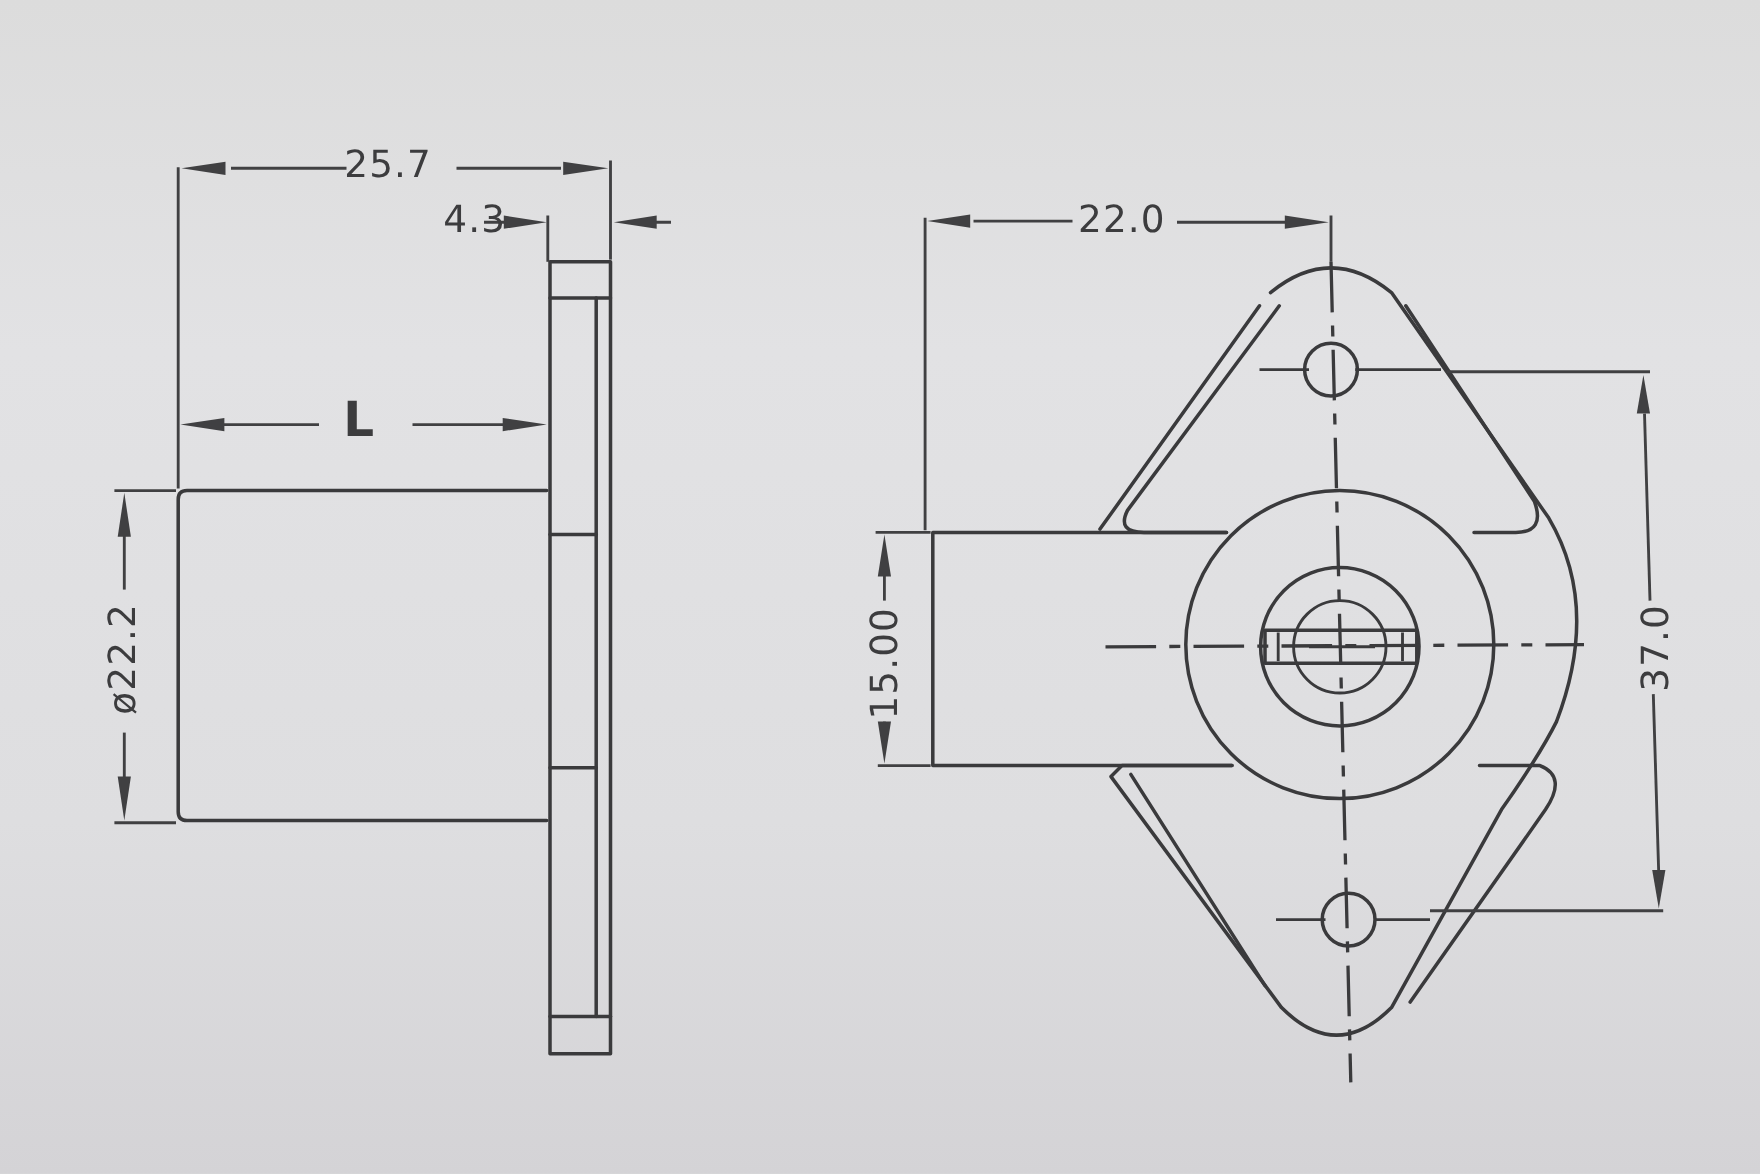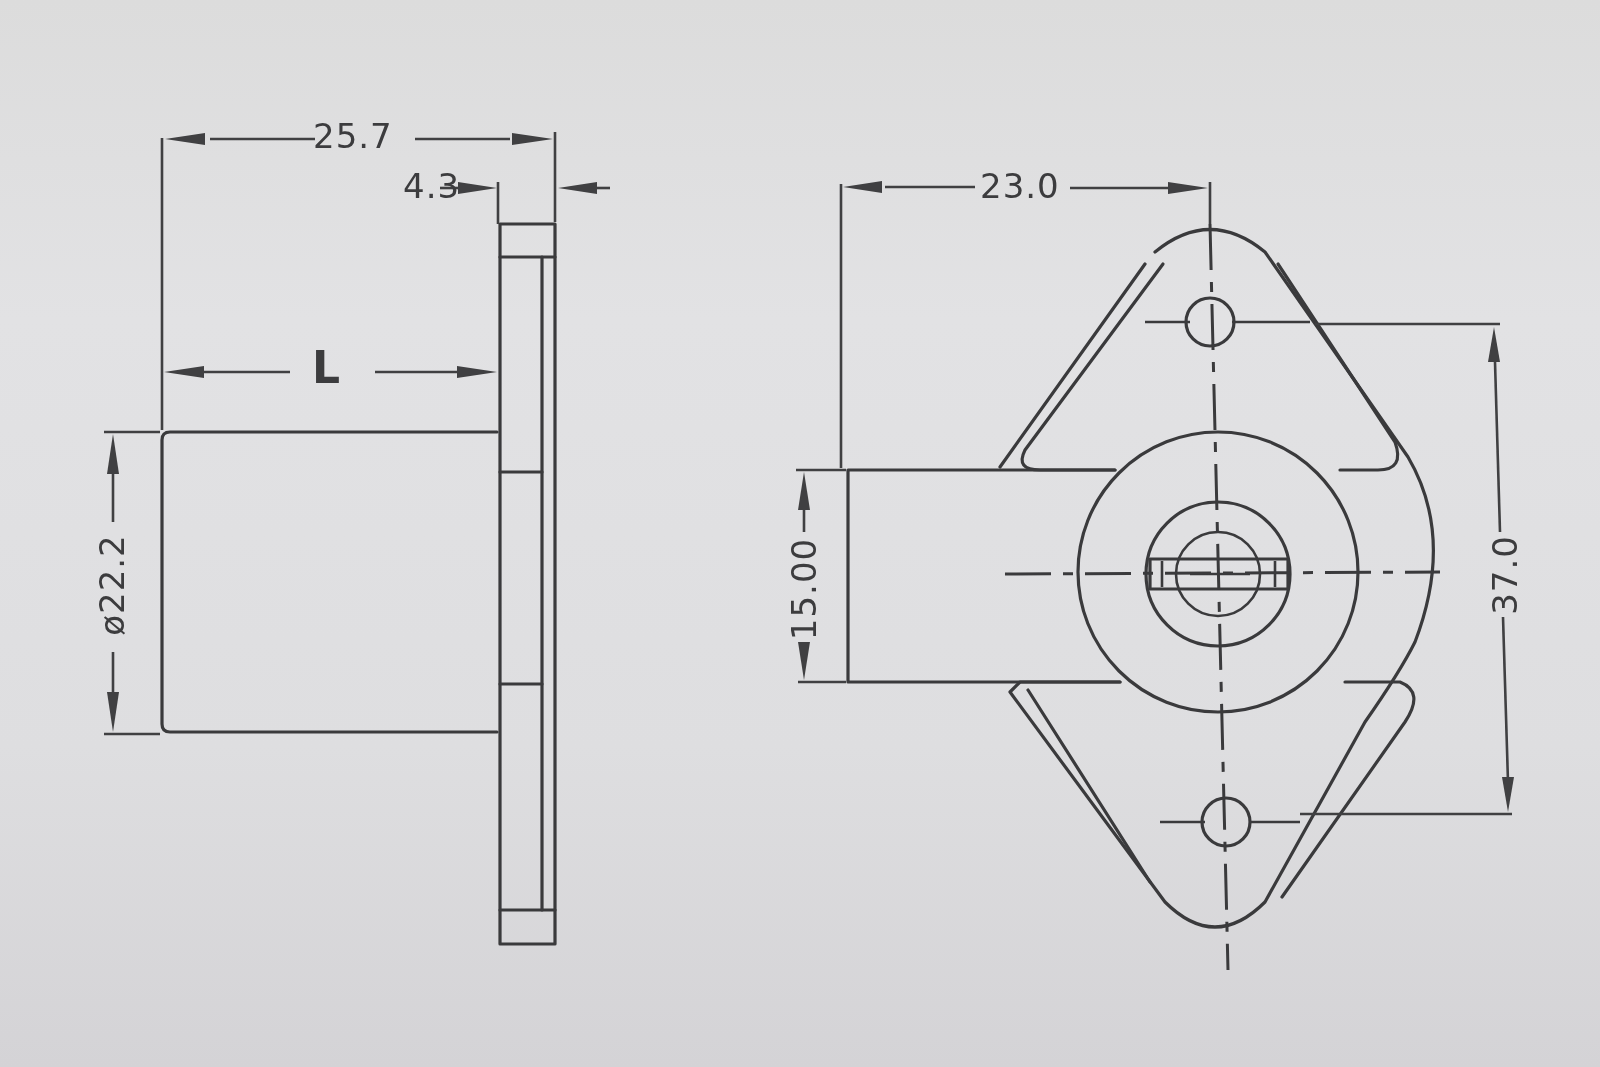--- a/index.html
+++ b/index.html
@@ -1,21 +1,21 @@
 <!DOCTYPE html>
 <html><head>
   <meta charset="utf-8">
   <style>
     html, body { margin: 0; padding: 0; }
     body {
       width: 1600px; height: 1067px; overflow: hidden;
       background: linear-gradient(180deg, #dcdcdc 0%, #e2e2e4 30%, #dedee0 70%, #d4d3d6 100%);
       font-family: "DejaVu Sans", sans-serif;
     }
-    #sheet { position: absolute; left: 0; top: 2px; width: 1600px; height: 860px; }
+    #sheet { position: absolute; left: 0; top: 16px; width: 1600px; height: 860px; }
     svg { position: absolute; left: 0; top: 0; }
     .ln { stroke: #3a3a3c; stroke-width: 3.2; fill: none; stroke-linecap: round; stroke-linejoin: round; }
     .thin { stroke: #3a3a3c; stroke-width: 2.6; fill: none; }
     .center { stroke: #3a3a3c; stroke-width: 3; fill: none; stroke-dasharray: 46 12 10 12; }
     .dim { stroke: #404042; stroke-width: 2.6; fill: none; }
     .arrow { fill: #404042; stroke: none; }
     .lbl {
       position: absolute; color: #3c3c3e; font-size: 34px; letter-spacing: 1px;
       font-family: "DejaVu Sans", sans-serif; line-height: 1; white-space: nowrap;
       background: transparent;
@@ -130,16 +130,16 @@
         <polygon class="arrow" points="1494,325 1488,360 1500,360"></polygon>
         <polygon class="arrow" points="1508,810 1502,775 1514,775"></polygon>
       </g>
     </g>
   </svg>
 
   <div class="lbl" style="left:313px; top:117px;">25.7</div>
   <div class="lbl" style="left:375px; top:167px;margin-left:28px;">4.3</div>
   <div class="lbl big" style="left:312px; top:344px;">L</div>
   <div class="lbl rot" style="left:52px; top:566px; width:120px; text-align:center;">ø22.2</div>
-  <div class="lbl" style="left:980px; top:167px;">23.0</div>
+  <div class="lbl" style="left:980px; top:167px;">22.0</div>
   <div class="lbl rot" style="left:744px; top:570px; width:120px; text-align:center;">15.00</div>
   <div class="lbl rot" style="left:1445px; top:556px; width:120px; text-align:center;">37.0</div>
 </div>
 
 </body></html>

